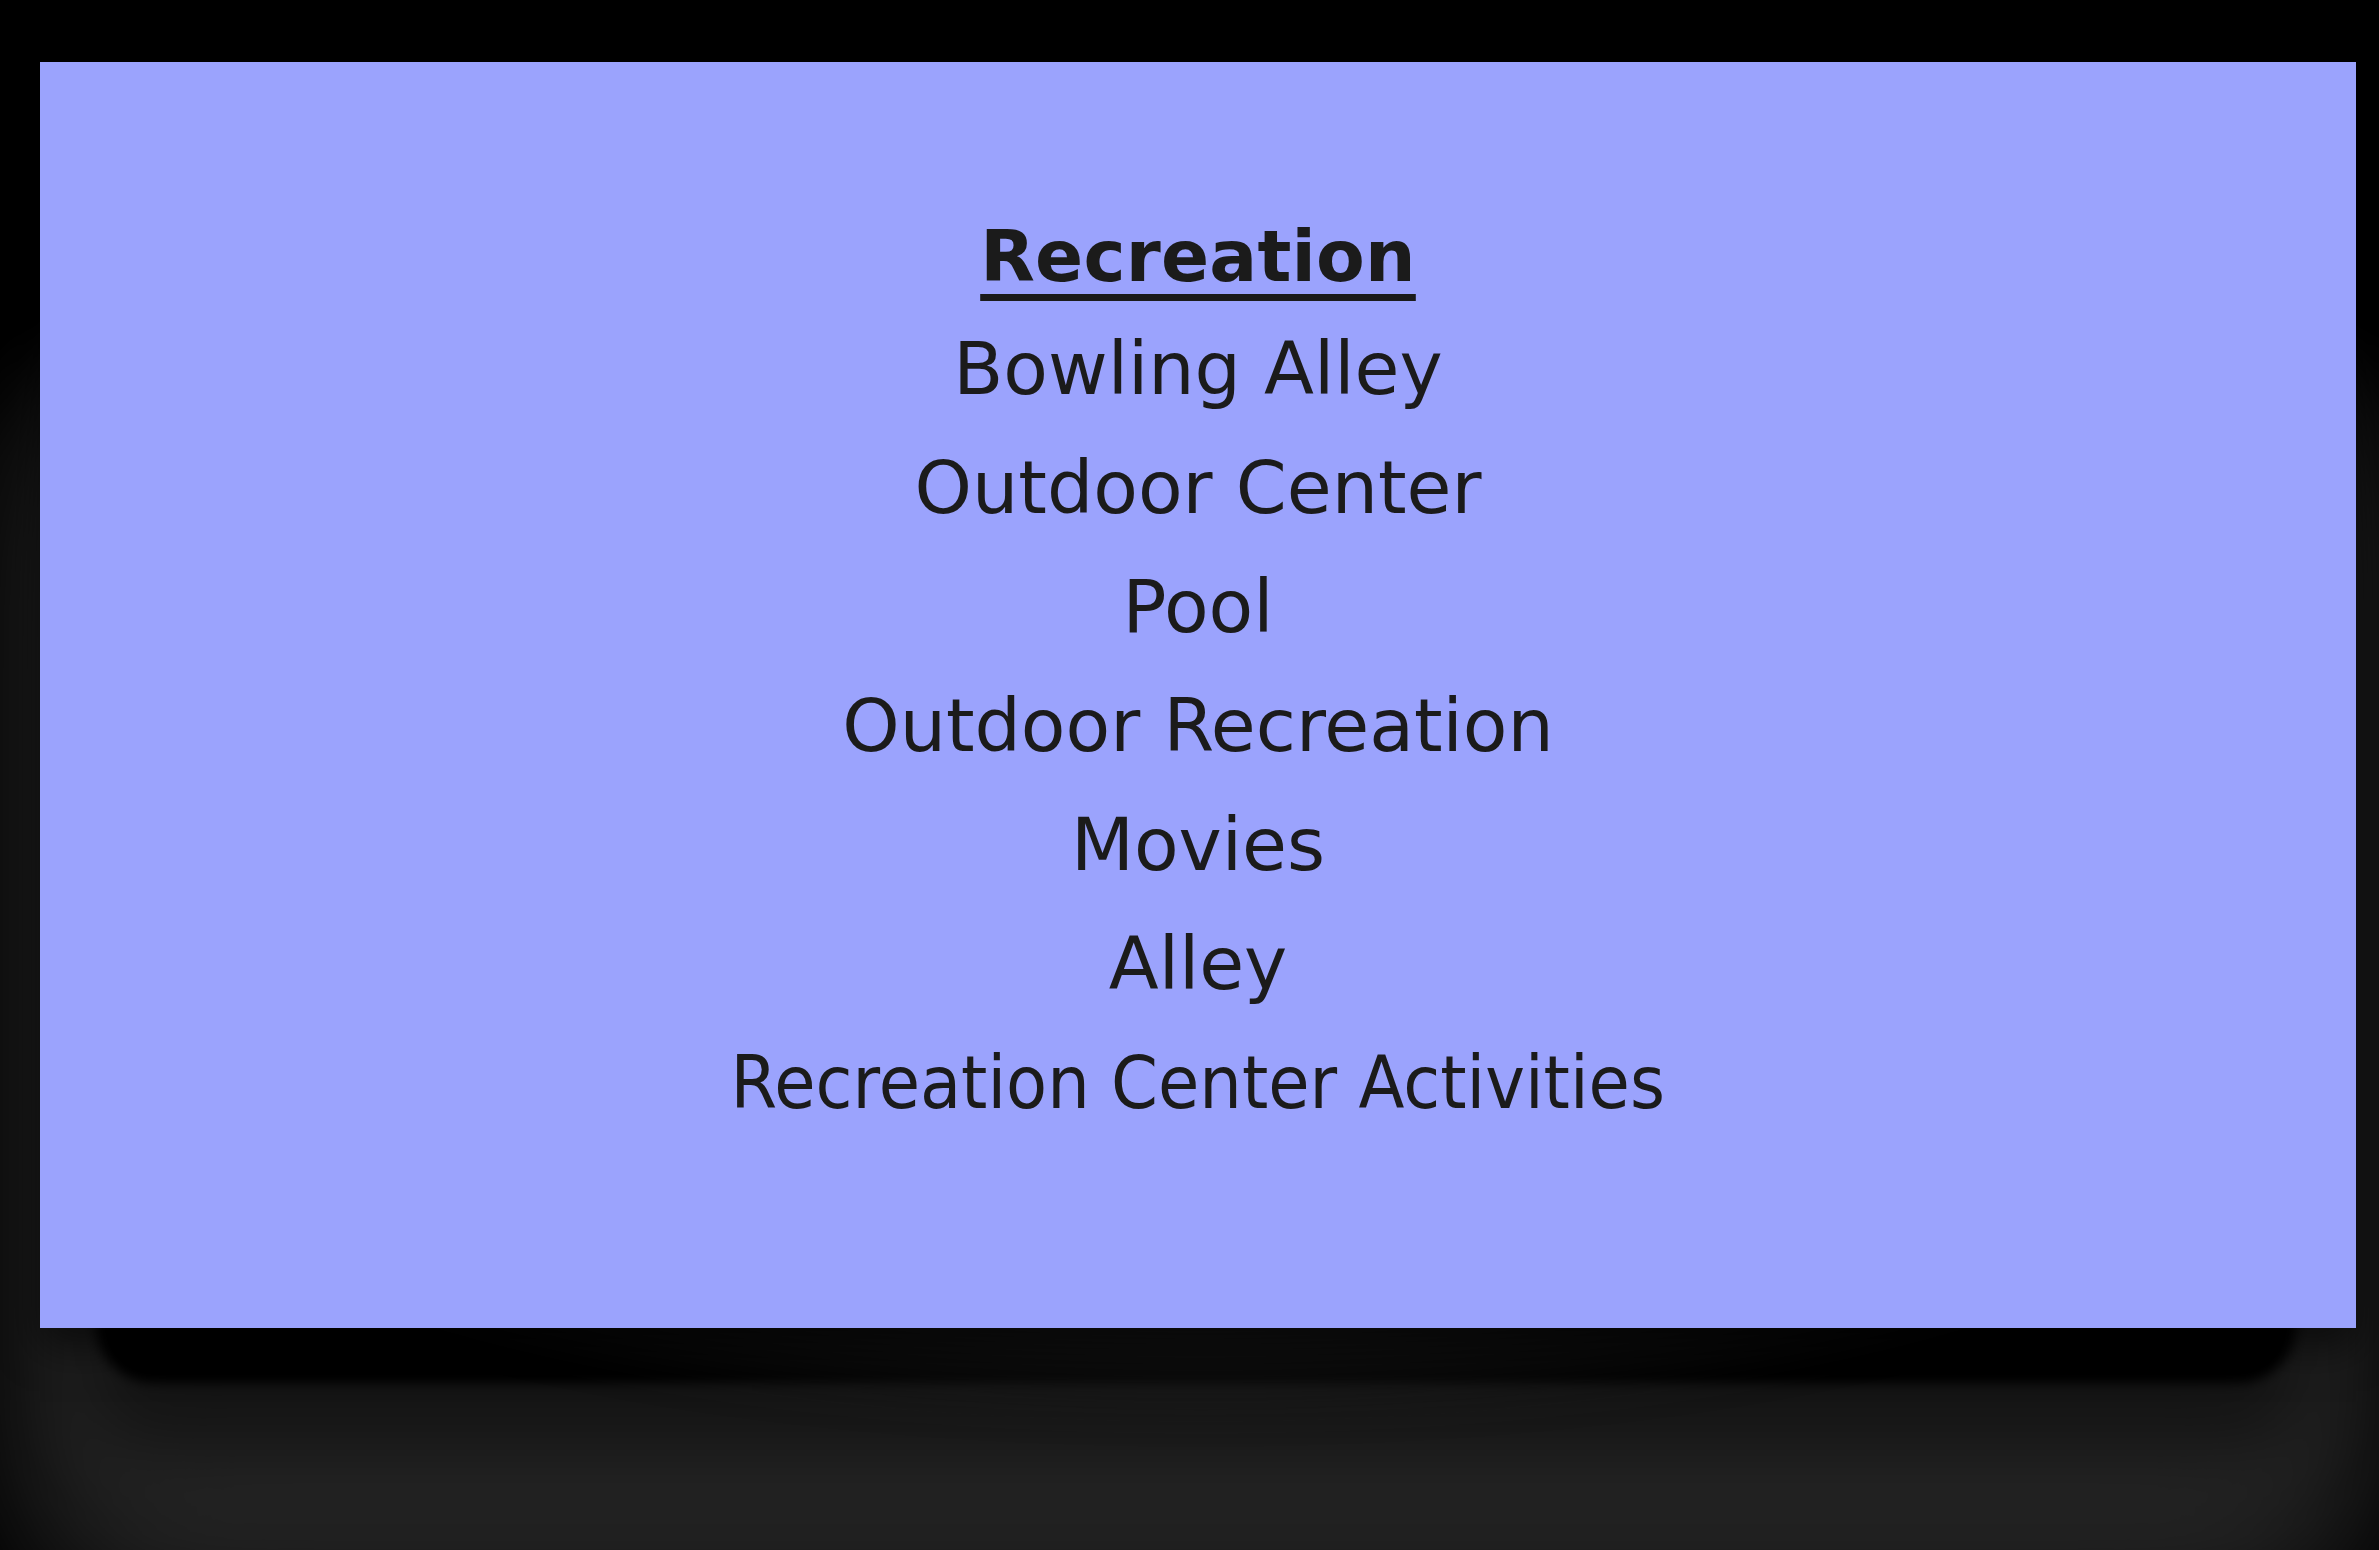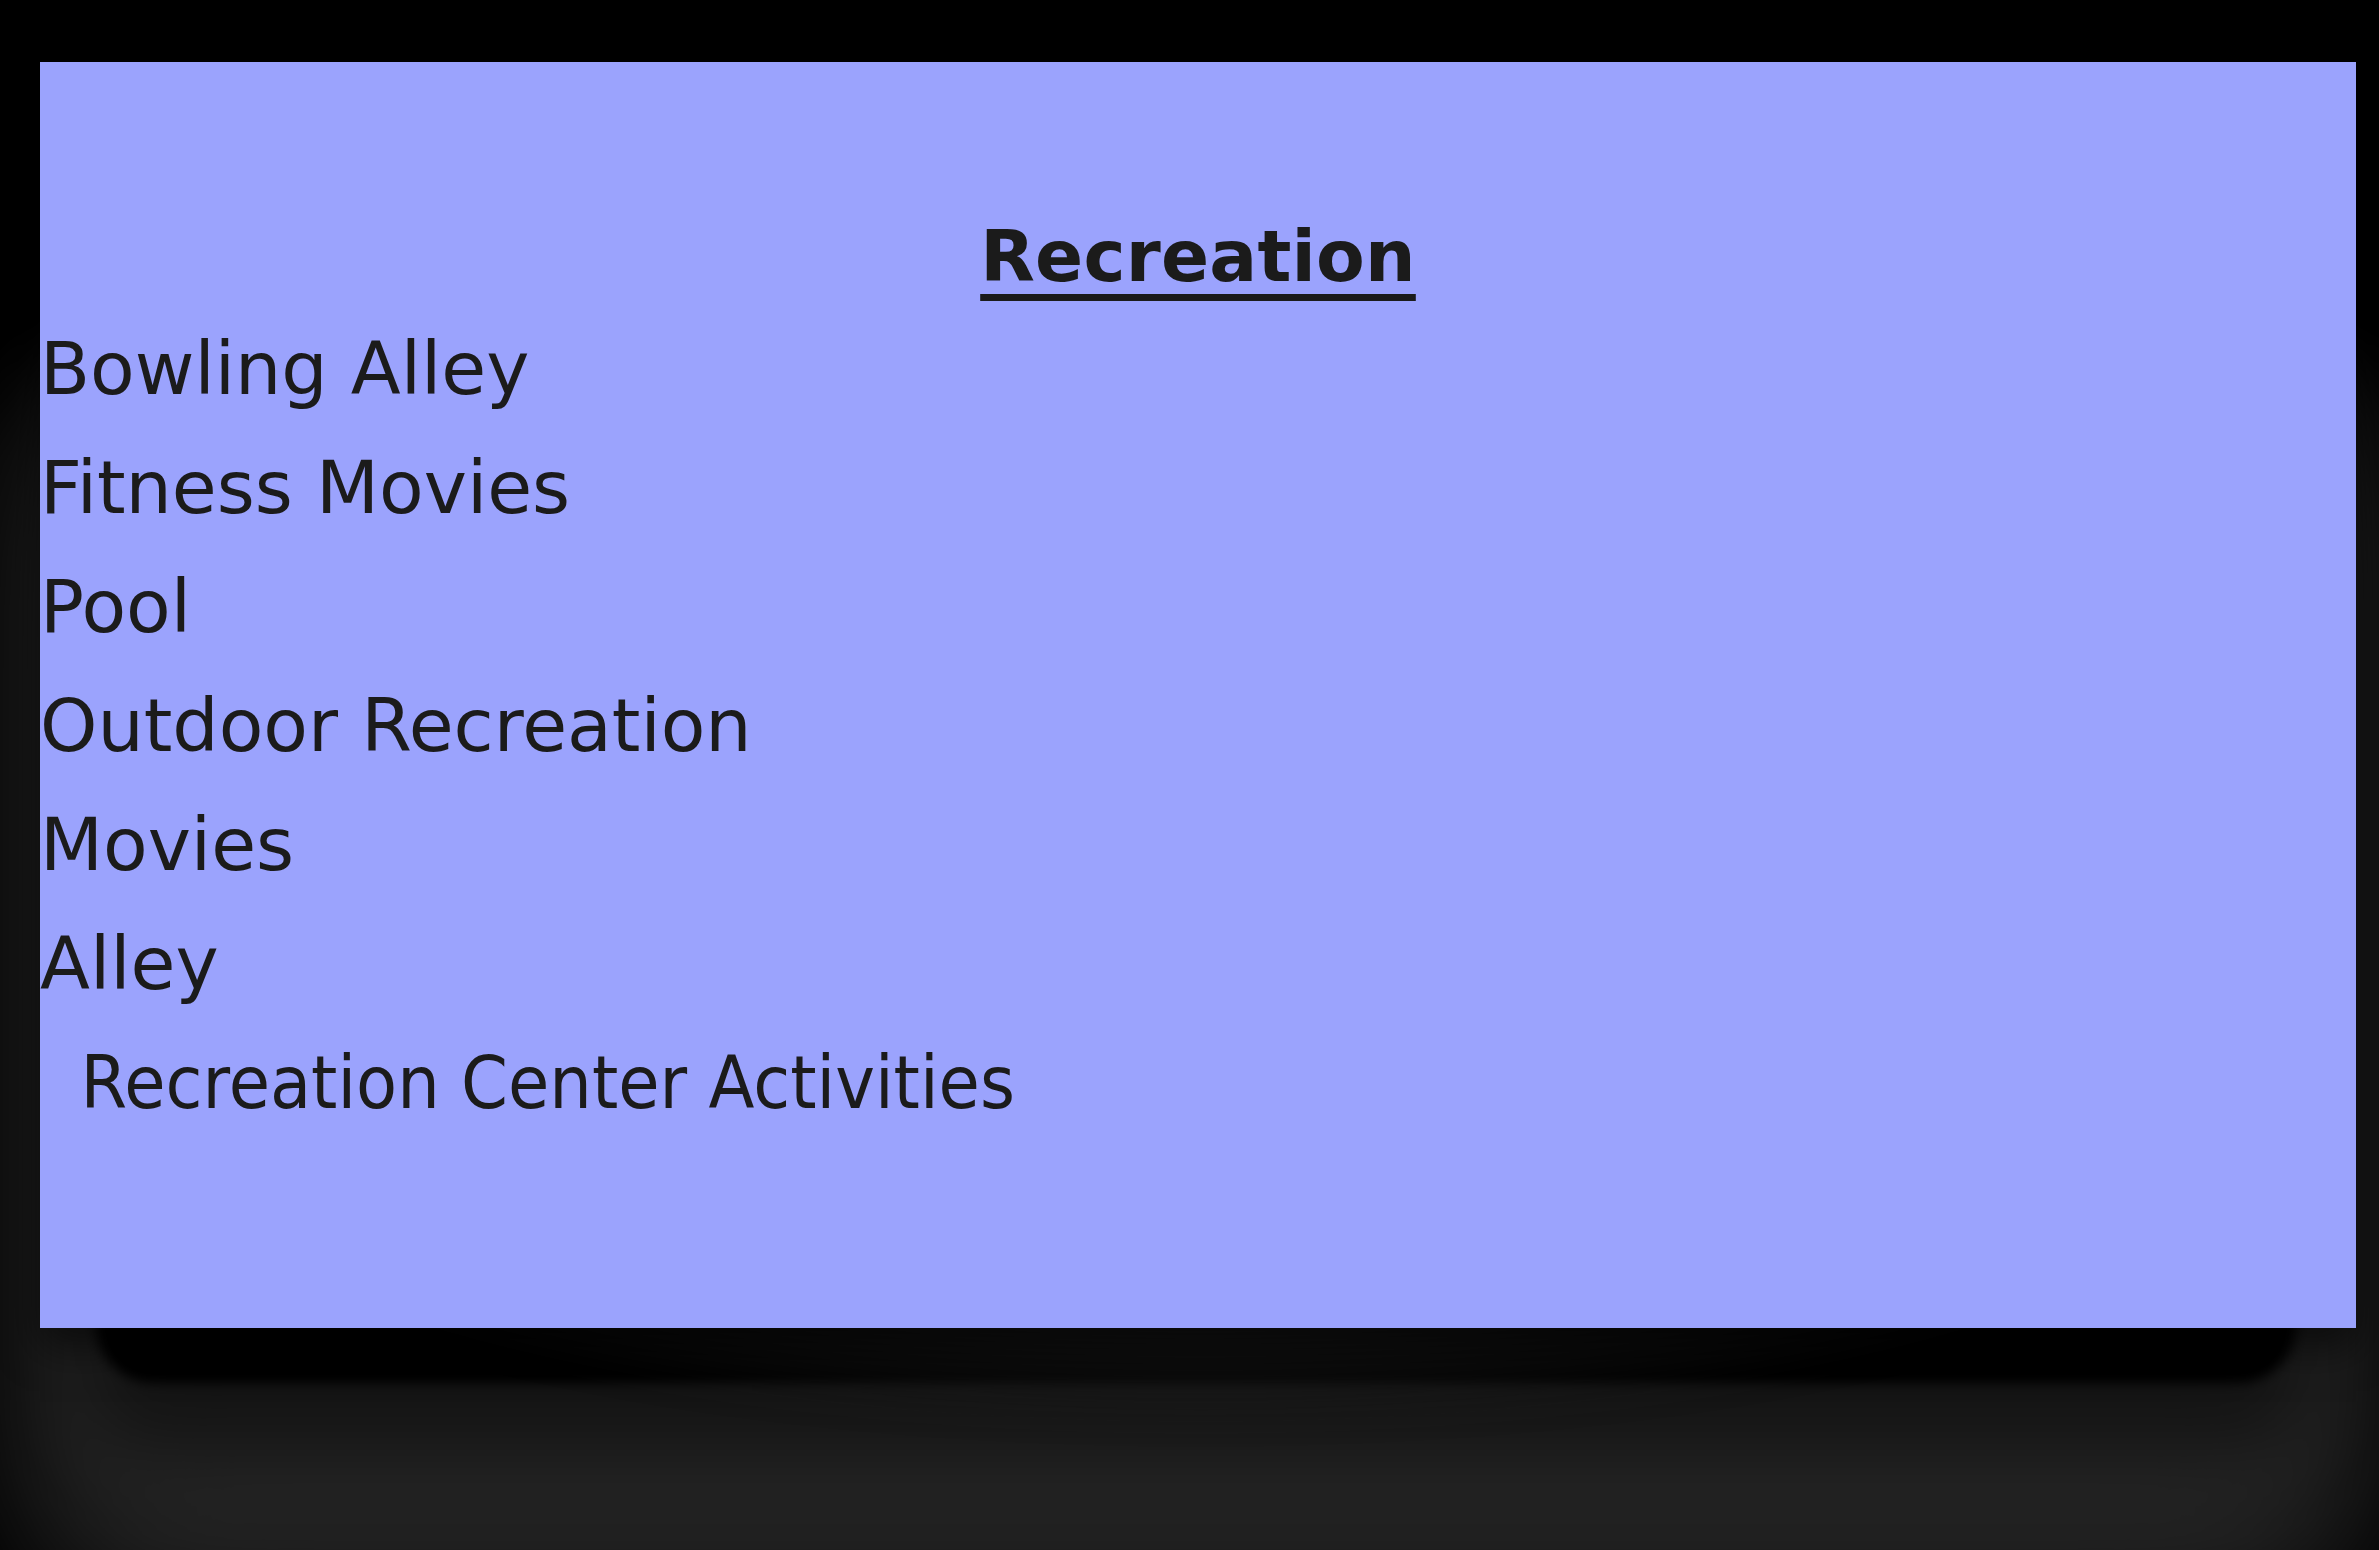--- a/index.html
+++ b/index.html
@@ -83,21 +83,21 @@
     margin: 0 0 40px 0;
     white-space: nowrap;
   }
 
   .item-list {
     list-style: none;
     margin: 0;
     padding: 0;
     display: flex;
     flex-direction: column;
-    align-items: flex-start;
+    align-items: center;
     width: 100%;
   }
 
   .item-list li {
     font-size: 73px;
     font-weight: normal;
     color: #1b1b1b;
     line-height: 1.0;
     margin: 0 0 46px 0;
     white-space: nowrap;
@@ -118,21 +118,21 @@
 
   <div class="card-shadow"></div>
   <div class="card-shadow-soft"></div>
 
   <div class="card">
 
     <h1 class="card-title">Recreation</h1>
 
     <ul class="item-list">
       <li>Bowling Alley</li>
-      <li>Fitness Movies</li>
+      <li>Outdoor Center</li>
       <li>Pool</li>
       <li>Outdoor Recreation</li>
       <li>Movies</li>
       <li>Alley</li>
       <li class="condensed">Recreation Center Activities</li>
     </ul>
 
   </div>
 </div>
 

